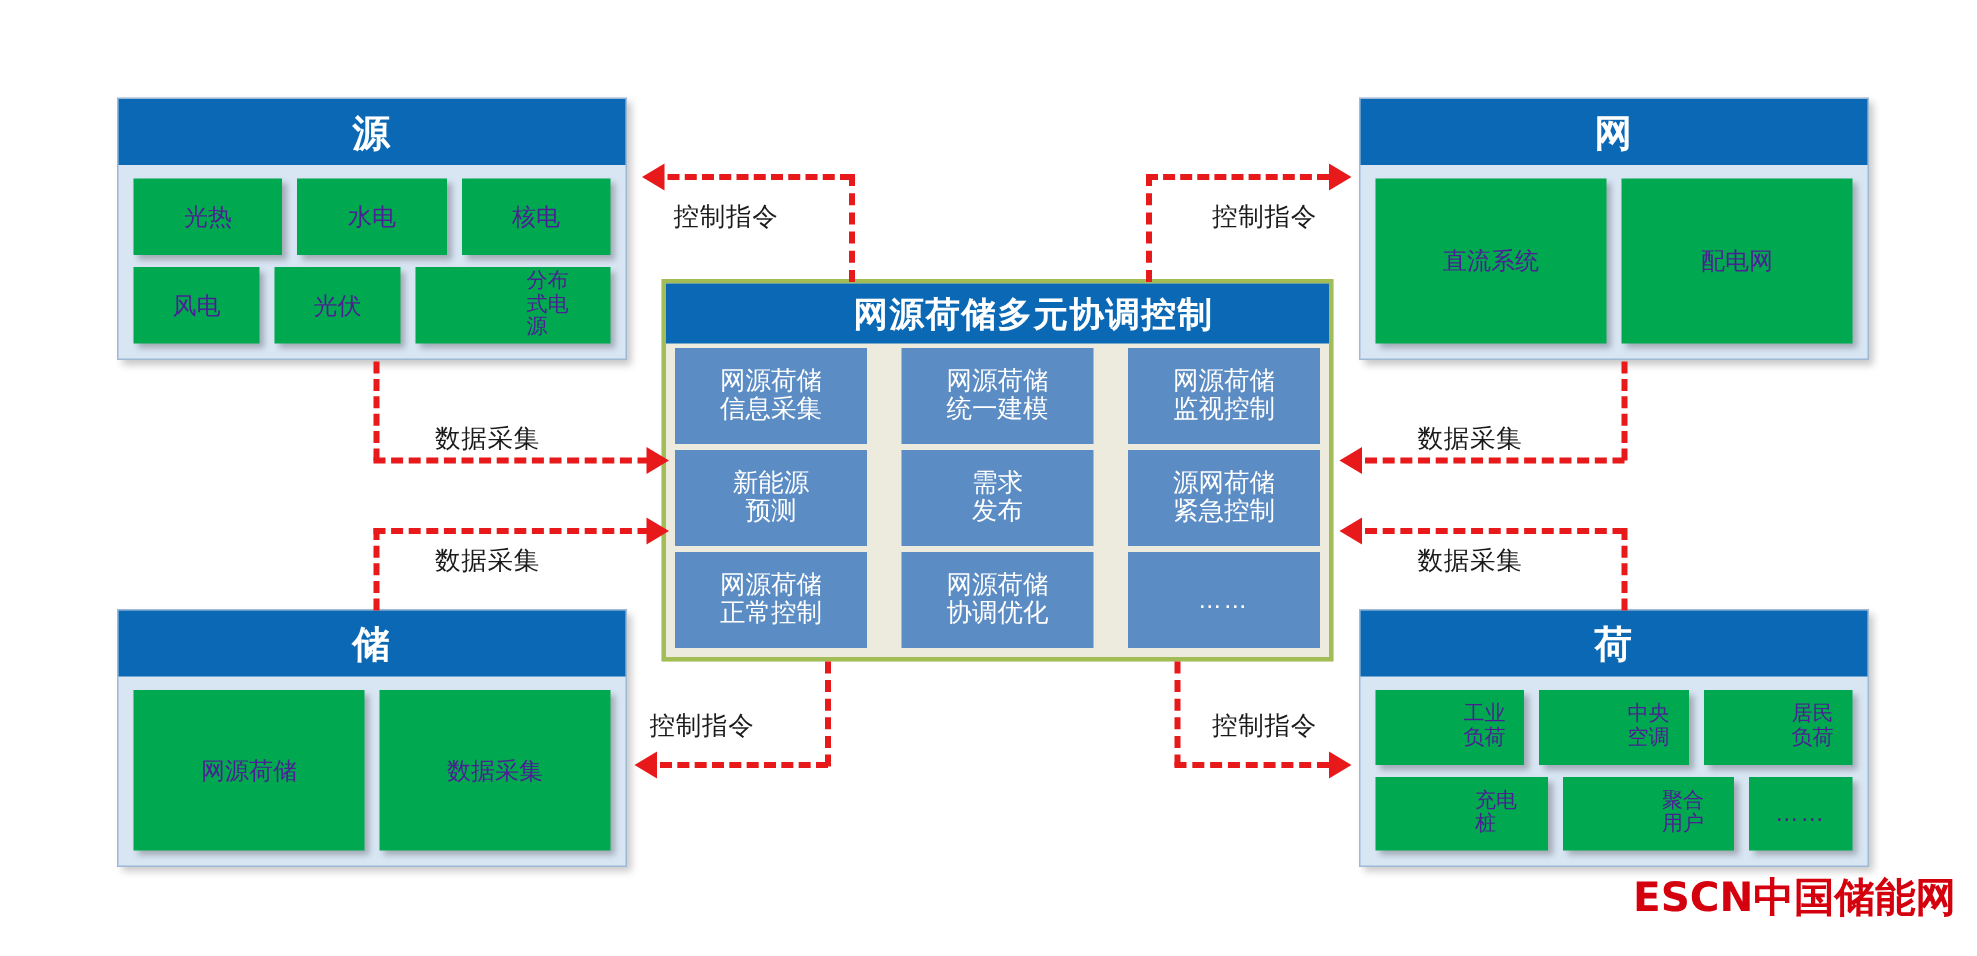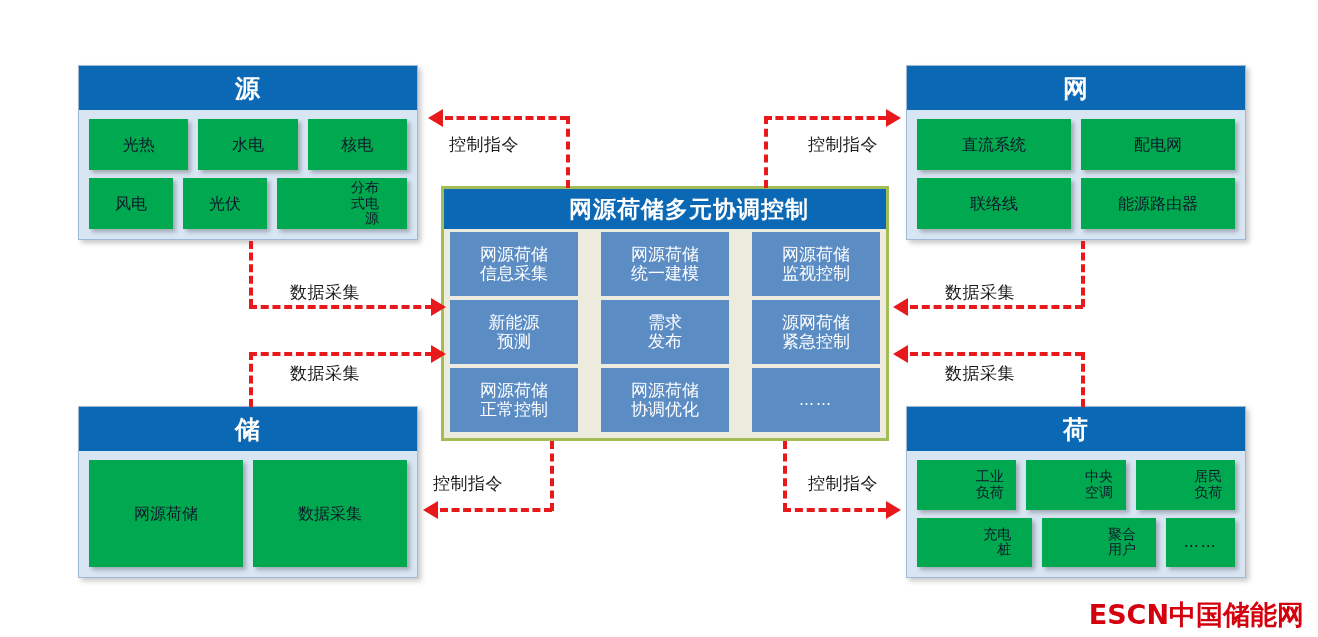--- a/index.html
+++ b/index.html
@@ -51,25 +51,25 @@
     gap: 8px;
   }
   .panel-row {
     display: flex;
     gap: 10px;
     flex: 1;
   }
   .chip {
     flex: 1;
     background: #00a94f;
-    color: #0f172a;
+    color: #4c1d95;
     display: flex;
     align-items: center;
     justify-content: center;
-    text-align: right;
+    text-align: left;
     font-size: 16px;
     line-height: 1.12;
     box-shadow: 3px 3px 4px rgba(0,0,0,0.25);
     box-sizing: border-box;
     white-space: pre-line;
     padding: 2px;
   }
   .chip.small { font-size: 14px; padding-left: 48px; }
   .chip.dots { font-size: 15px; letter-spacing: 2px; }
   .chip.overflow {
@@ -161,21 +161,21 @@
     font-size: 17px;
     color: #1a1a1a;
     white-space: nowrap;
     letter-spacing: 0.5px;
   }
 
   
   #watermark {
     position: absolute;
     right: 14px;
-    bottom: 4px;
+    bottom: 21px;
     color: #d5000d;
     font-size: 27px;
     font-weight: 700;
     letter-spacing: 0px;
     white-space: nowrap;
   }
   #watermark .escn { font-family: "DejaVu Sans", "Liberation Sans", sans-serif; }
 </style>
 </head>
 <body>
@@ -199,24 +199,20 @@
       </div>
     </div>
   </div>
 
   <div class="panel" id="panel-grid" style="left:906px; top:65px; width:340px; height:175px;">
     <div class="panel-header">网</div>
     <div class="panel-body">
       <div class="panel-row">
         <div class="chip">直流系统</div>
         <div class="chip">配电网</div>
-      </div>
-      <div class="panel-row">
-        <div class="chip">联络线</div>
-        <div class="chip">能源路由器</div>
       </div>
     </div>
   </div>
 
   <div class="panel" id="panel-storage" style="left:78px; top:406px; width:340px; height:172px;">
     <div class="panel-header">储</div>
     <div class="panel-body">
       <div class="panel-row">
         <div class="chip">网源荷储</div>
         <div class="chip">数据采集</div>

